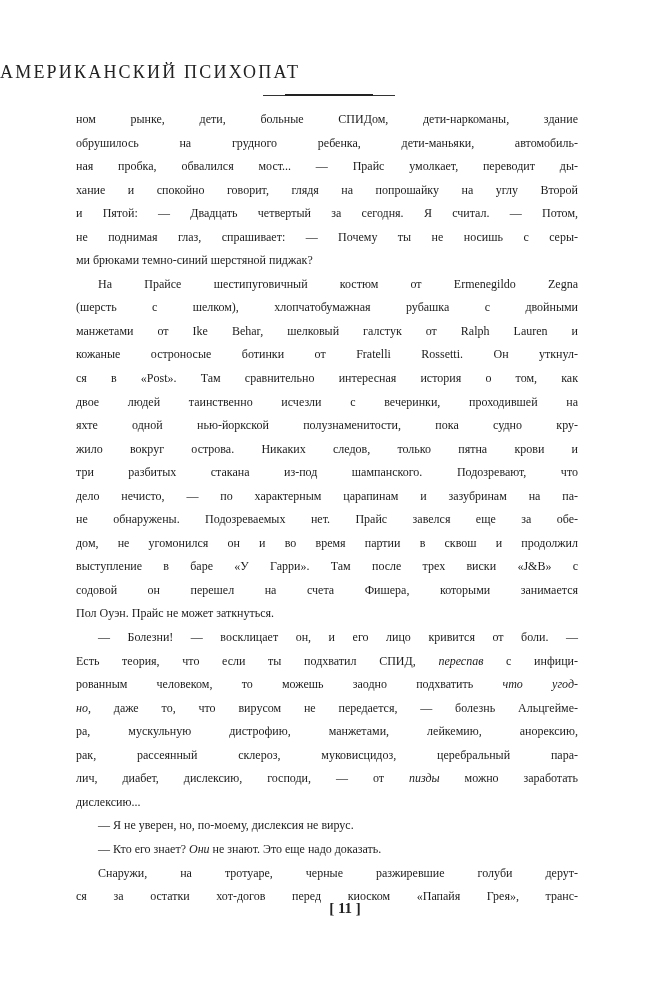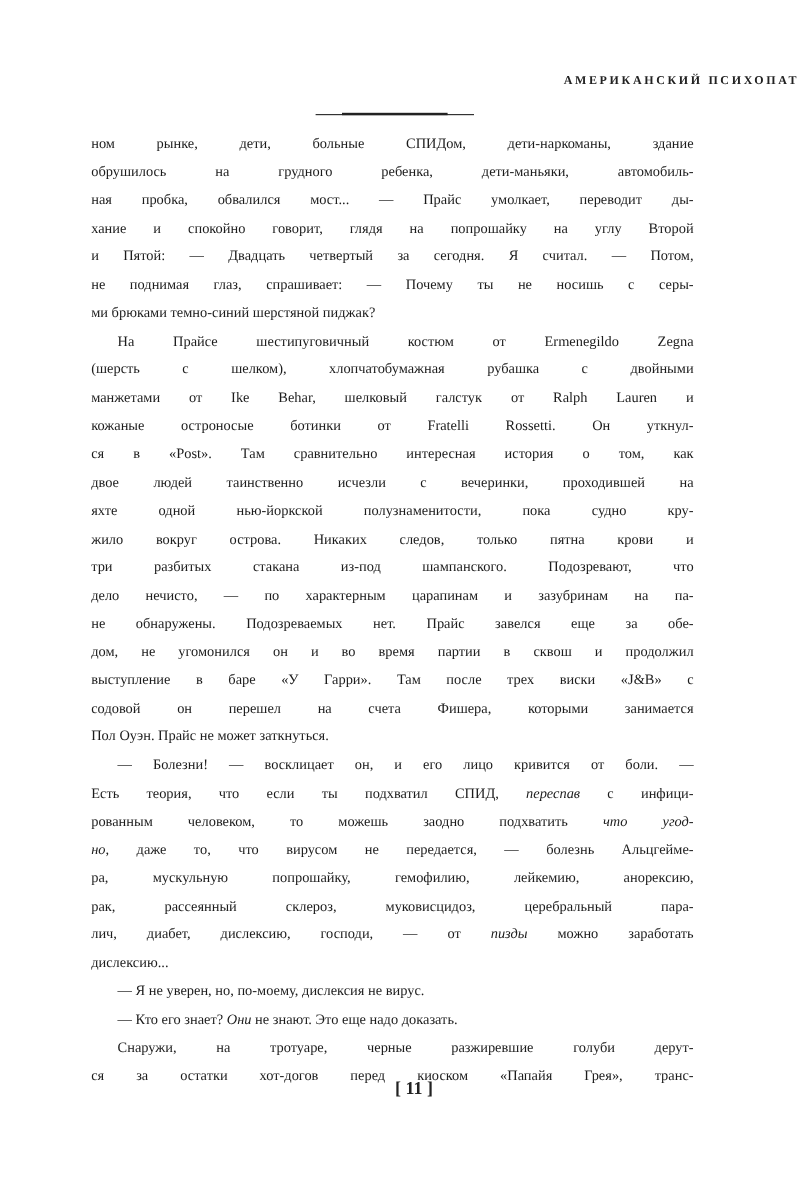--- a/index.html
+++ b/index.html
@@ -3,22 +3,22 @@
 <meta charset="utf-8">
 <style>
   html, body { margin: 0; padding: 0; background: #ffffff; }
   body { width: 666px; height: 1000px; position: relative; overflow: hidden; }
   .page {
     position: absolute; left: 0; top: 0; width: 666px; height: 1000px;
     background: #ffffff; color: #1c1c1c;
     font-family: "Liberation Serif", "DejaVu Serif", serif;
   }
   .running-head {
-    position: absolute; top: 62px; left: 0; width: 666px; text-align: right;
-    font-size: 10px; font-weight: bold; letter-spacing: 2.2px; color: #222;
+    position: absolute; top: 62px; left: 0; width: 666px; text-align: left;
+    font-size: 18px; font-weight: normal; letter-spacing: 2.2px; color: #222;
   }
   .head-rule {
     position: absolute; top: 95px; left: 263px; width: 132px; height: 1px; background: #333;
   }
   .head-rule-thick {
     position: absolute; top: 94px; left: 285px; width: 88px; height: 2px; background: #222;
   }
   .text-block {
     position: absolute; left: 76px; top: 108px; width: 502px;
     font-size: 12px; line-height: 23.55px;
@@ -63,21 +63,21 @@
       <span class="line"><span>дело нечисто, — по характерным царапинам и зазубринам на па-</span></span>
       <span class="line"><span>не обнаружены. Подозреваемых нет. Прайс завелся еще за обе-</span></span>
       <span class="line"><span>дом, не угомонился он и во время партии в сквош и продолжил</span></span>
       <span class="line"><span>выступление в баре «У Гарри». Там после трех виски «J&amp;B» с</span></span>
       <span class="line"><span>содовой он перешел на счета Фишера, которыми занимается</span></span>
       <span class="line last"><span>Пол Оуэн. Прайс не может заткнуться.</span></span>
       <span class="line indent"><span>— Болезни! — восклицает он, и его лицо кривится от боли. —</span></span>
       <span class="line"><span>Есть теория, что если ты подхватил СПИД, </span><i>переспав</i><span> с инфици-</span></span>
       <span class="line"><span>рованным человеком, то можешь заодно подхватить </span><i>что угод-</i></span>
       <span class="line"><i>но</i><span>, даже то, что вирусом не передается, — болезнь Альцгейме-</span></span>
-      <span class="line"><span>ра, мускульную попрошайку, гемофилию, лейкемию, анорексию,</span></span>
+      <span class="line"><span>ра, мускульную дистрофию, манжетами, лейкемию, анорексию,</span></span>
       <span class="line"><span>рак, рассеянный склероз, муковисцидоз, церебральный пара-</span></span>
       <span class="line"><span>лич, диабет, дислексию, господи, — от </span><i>пизды</i><span> можно заработать</span></span>
       <span class="line last"><span>дислексию...</span></span>
       <span class="line indent last"><span>— Я не уверен, но, по-моему, дислексия не вирус.</span></span>
       <span class="line indent last"><span>— Кто его знает? </span><i>Они</i><span> не знают. Это еще надо доказать.</span></span>
       <span class="line indent"><span>Снаружи, на тротуаре, черные разжиревшие голуби дерут-</span></span>
       <span class="line"><span>ся за остатки хот-догов перед киоском «Папайя Грея», транс-</span></span>
     </div>
 
   <div class="page-number">[ 11 ]</div>

